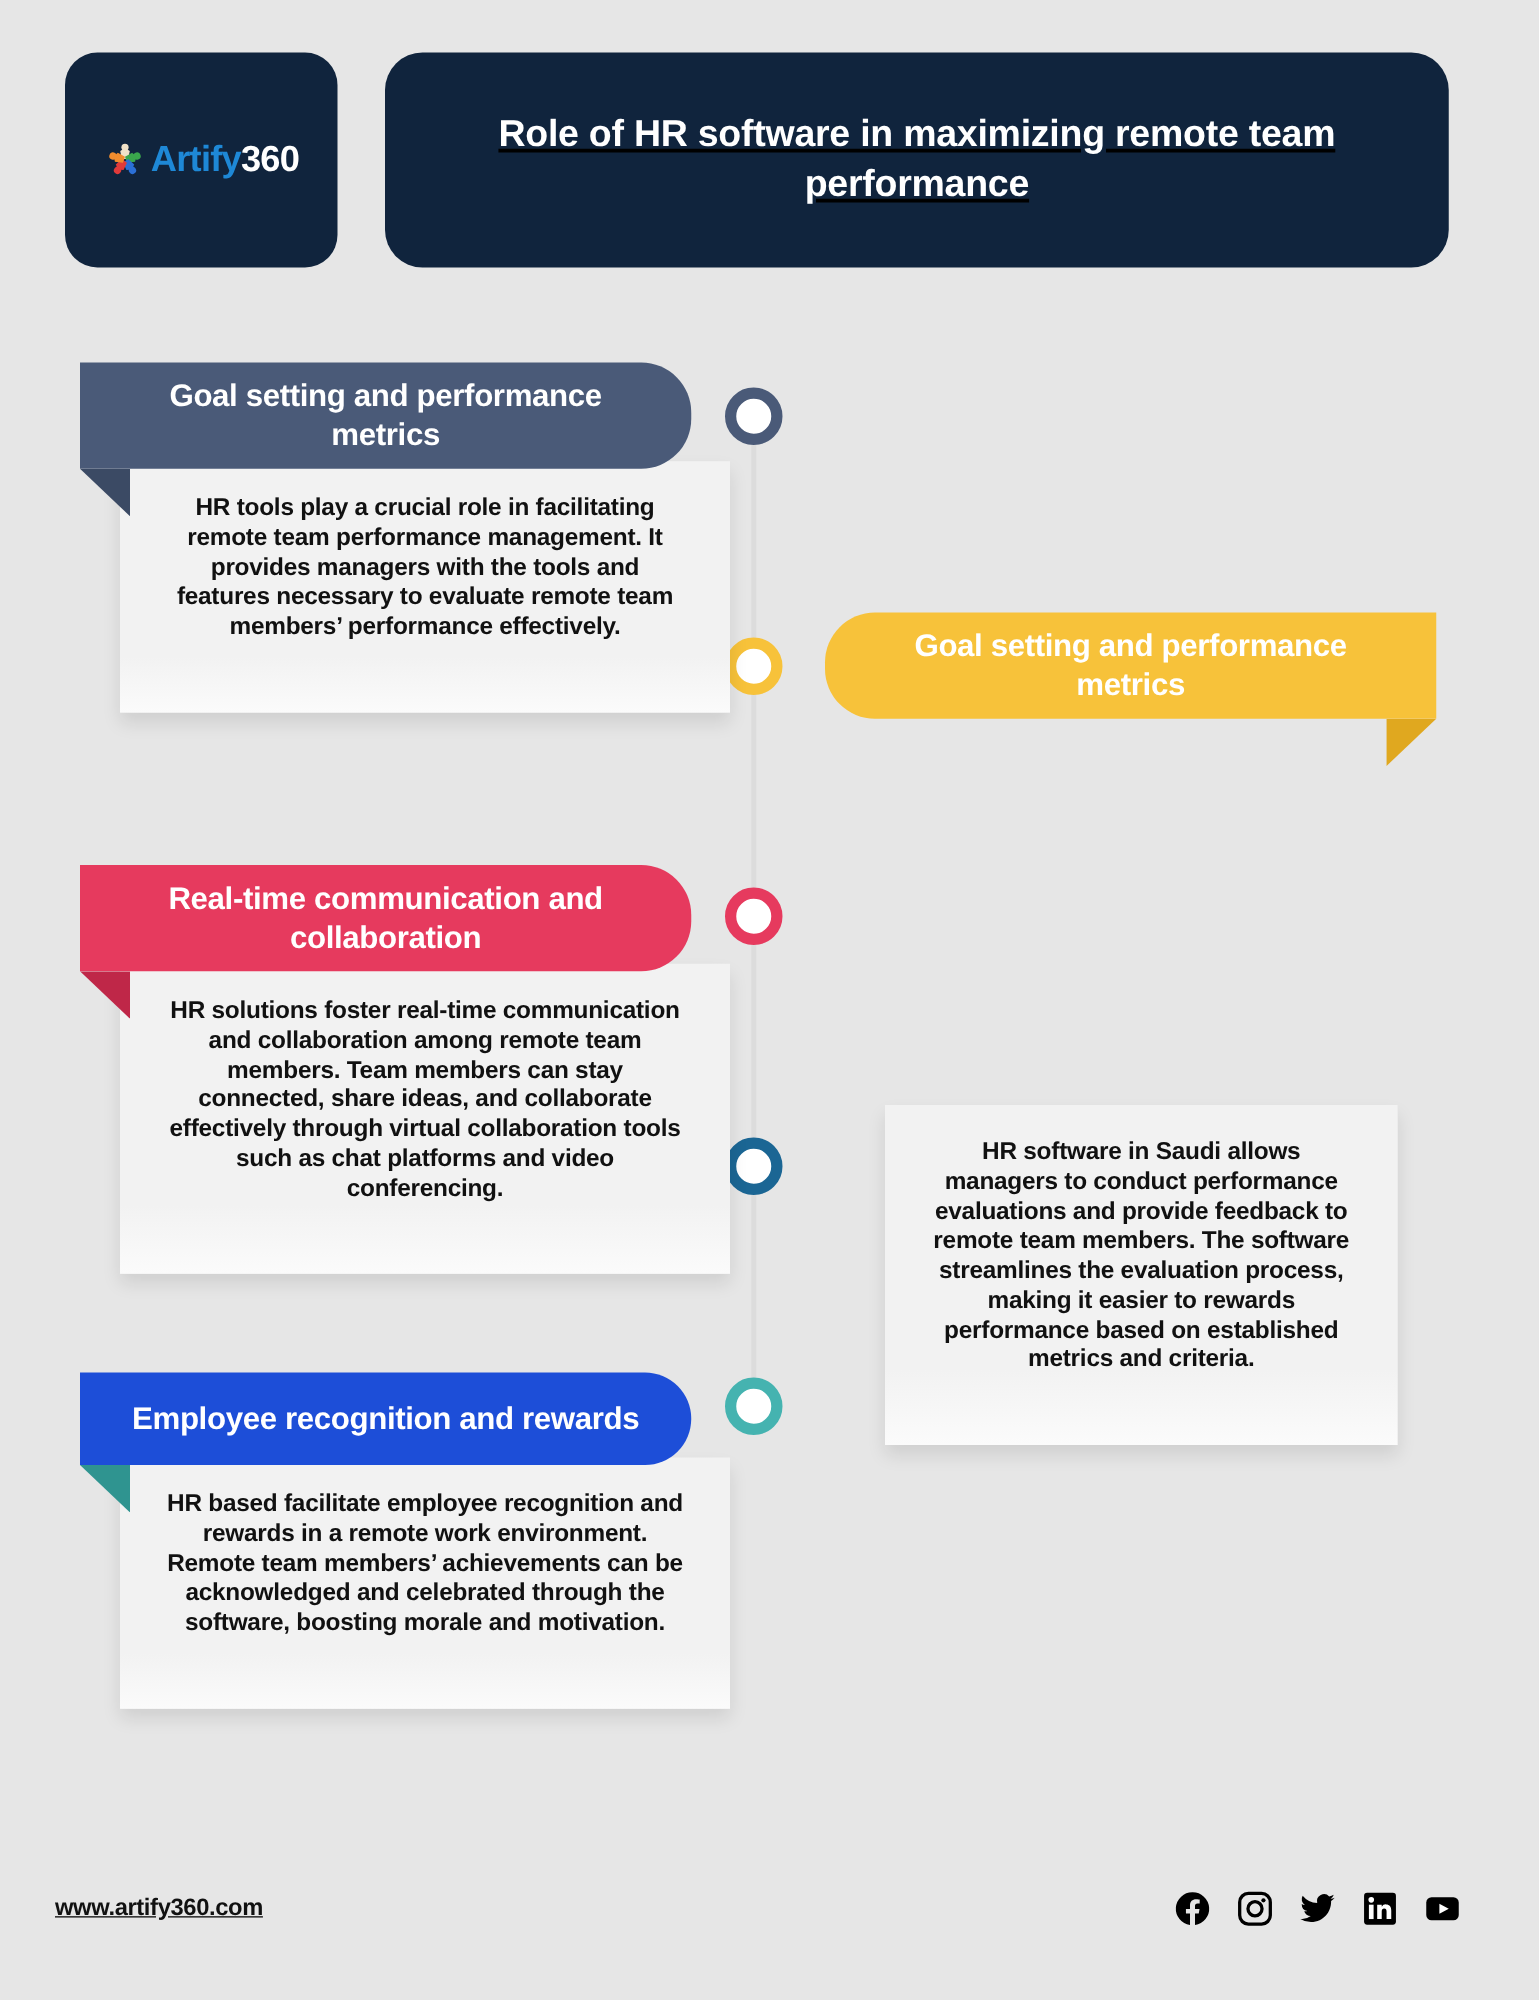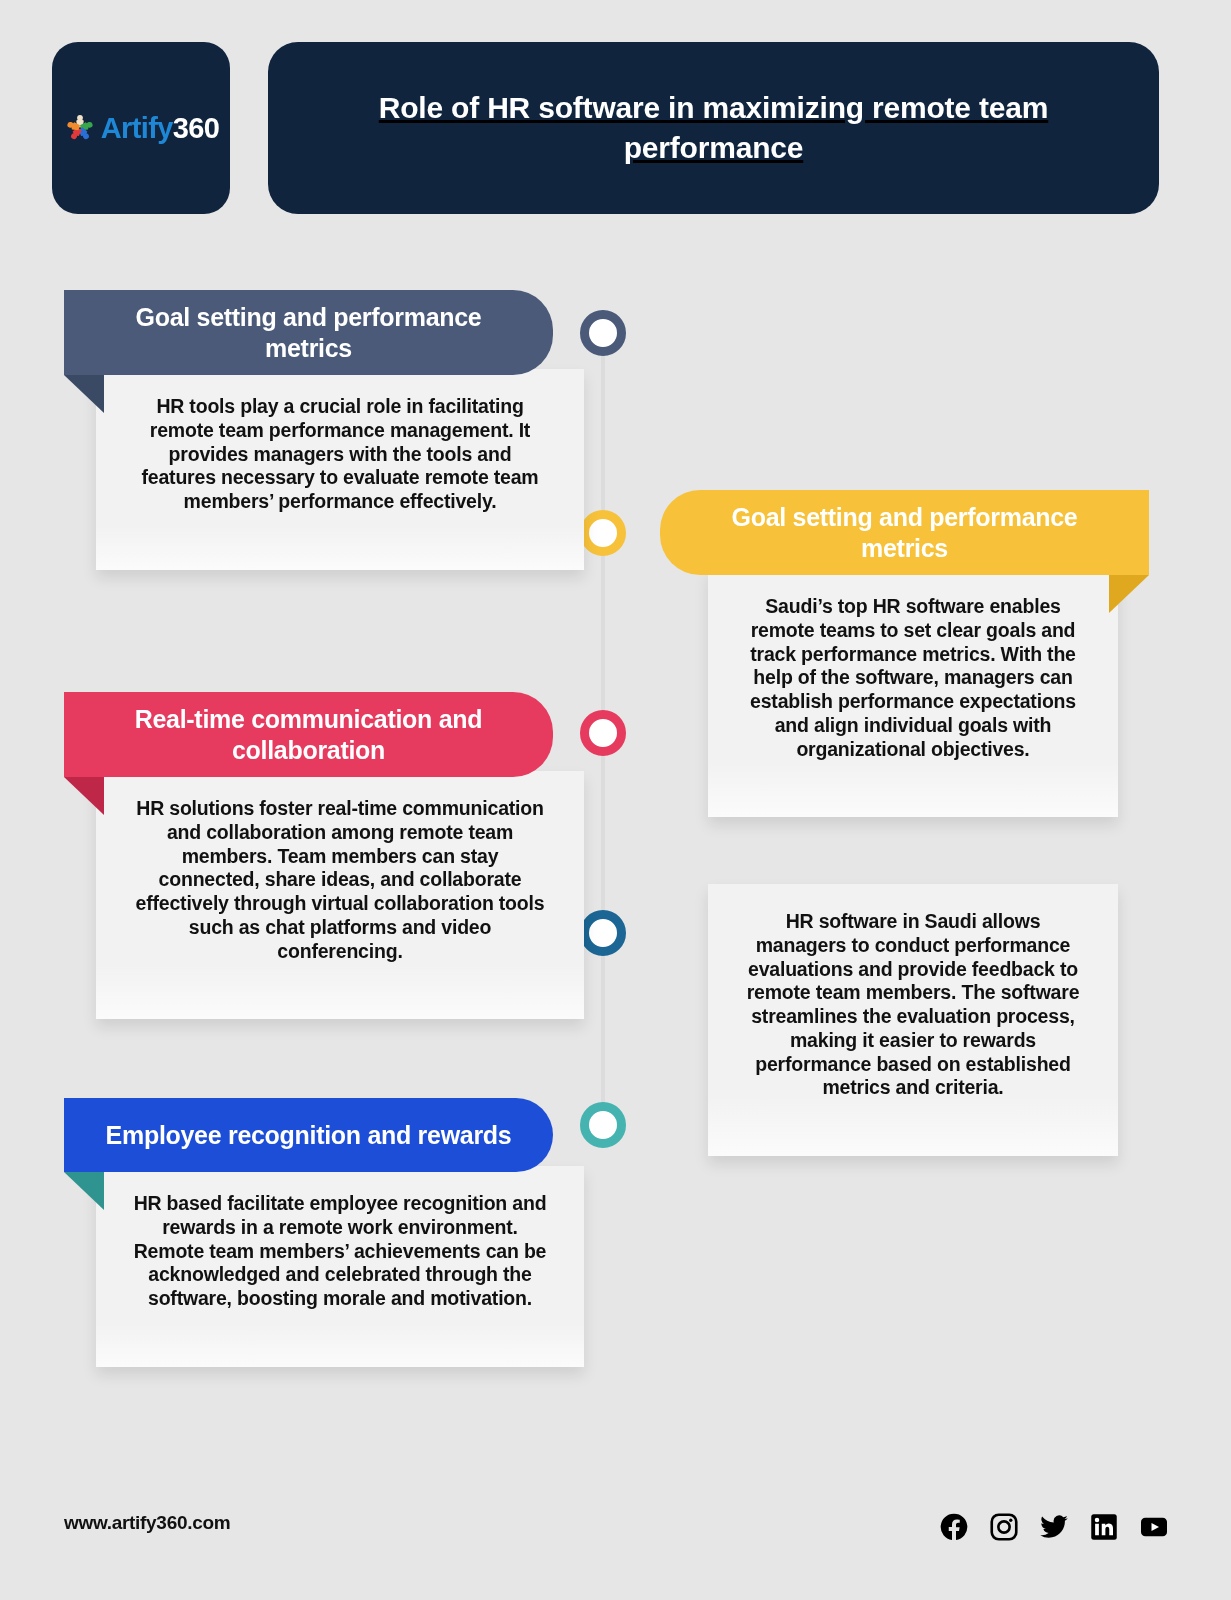--- a/index.html
+++ b/index.html
@@ -18,21 +18,21 @@
     position: absolute;
     top: 42px;
     left: 52px;
     right: 72px;
     height: 172px;
     display: flex;
     gap: 38px;
   }
 
   .logo-box {
-    width: 178px;
+    width: 218px;
     height: 172px;
     background: #10243d;
     border-radius: 26px;
     display: flex;
     align-items: center;
     justify-content: center;
     flex: none;
   }
 
   .logo-inner {
@@ -151,25 +151,27 @@
     font-size: 19.5px;
     font-weight: bold;
     line-height: 1.22;
     text-align: center;
     letter-spacing: -0.2px;
   }
 
   
   .footer {
     position: absolute;
-    left: 64px;
+    left: 44px;
     right: 62px;
     bottom: 58px;
     display: flex;
+    align-items: center;
     justify-content: space-between;
+    text-decoration: underline;
   }
 
   .footer-url {
     color: #111111;
     font-size: 19px;
     font-weight: bold;
     letter-spacing: -0.3px;
   }
 
   .socials { display: flex; align-items: center; gap: 20px; }
@@ -232,23 +234,20 @@
       </div>
       <div class="body-card">
         <p class="body-text">HR tools play a crucial role in facilitating remote team performance management. It provides managers with the tools and features necessary to evaluate remote team members’ performance effectively.</p>
       </div>
     </div>
     <div class="card right" style="top: 490px;">
       <div class="ribbon" style="background: rgb(247, 194, 58);">
         <span>Goal setting and performance metrics</span>
         <div class="fold" style="background: rgb(224, 168, 31);"></div>
       </div>
-      <div class="body-card">
-        <p class="body-text">Saudi’s top HR software enables remote teams to set clear goals and track performance metrics. With the help of the software, managers can establish performance expectations and align individual goals with organizational objectives.</p>
-      </div>
     </div>
     <div class="card left" style="top: 692px;">
       <div class="ribbon" style="background: rgb(230, 58, 94);">
         <span>Real-time communication and collaboration</span>
         <div class="fold" style="background: rgb(191, 39, 72);"></div>
       </div>
       <div class="body-card">
         <p class="body-text">HR solutions foster real-time communication and collaboration among remote team members. Team members can stay connected, share ideas, and collaborate effectively through virtual collaboration tools such as chat platforms and video conferencing.</p>
       </div>
     </div>

